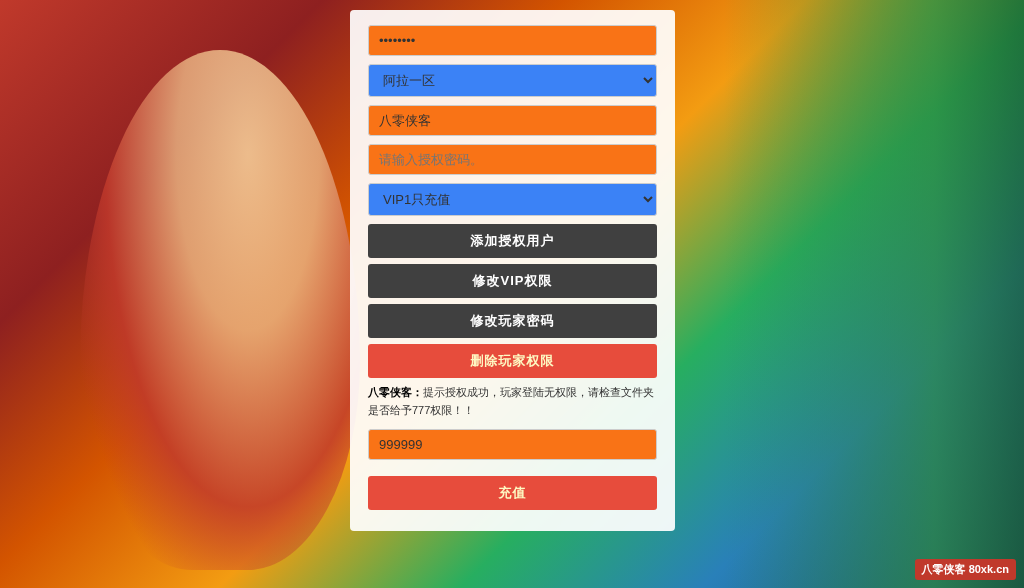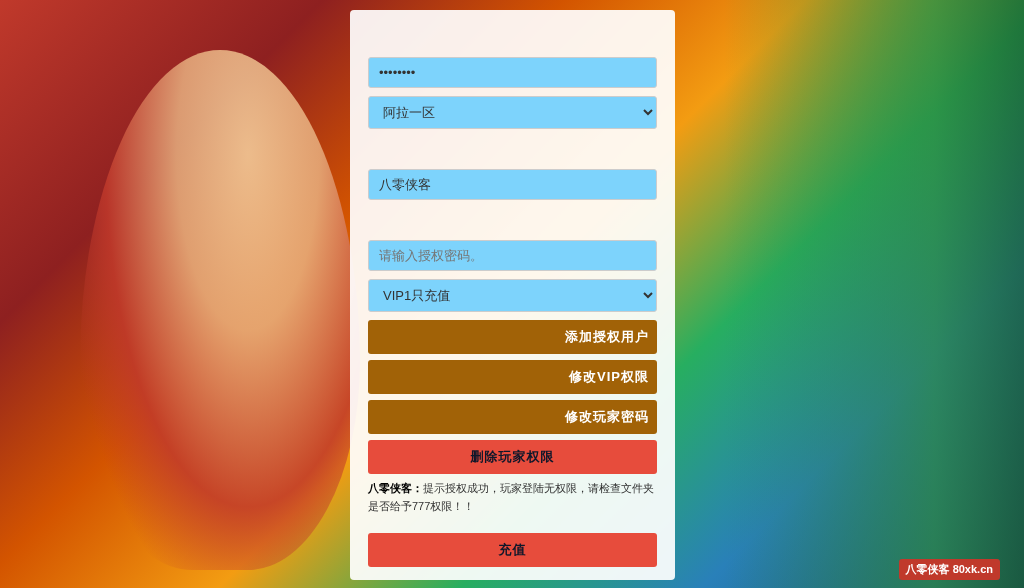--- a/index.html
+++ b/index.html
@@ -68,61 +68,59 @@
     .form-input {
       width: 100%;
       padding: 7px 10px;
       border: 1px solid #ccc;
       border-radius: 3px;
       font-size: 13px;
       margin-bottom: 8px;
       outline: none;
       font-family: inherit;
       color: #333;
-      background: #7dd3fc;
-      margin-top: 32px;
+      background: #f97316;
     }
 
     .form-select {
       width: 100%;
       padding: 7px 10px;
       border: 1px solid #ccc;
       border-radius: 3px;
       font-size: 13px;
       margin-bottom: 8px;
       outline: none;
       font-family: inherit;
       color: #333;
-      background: #7dd3fc;
+      background: #3b82f6;
       appearance: auto;
       cursor: pointer;
     }
 
     .btn {
       width: 100%;
       padding: 8px;
       border: none;
       border-radius: 3px;
       font-size: 13px;
       font-family: inherit;
       cursor: pointer;
       margin-bottom: 6px;
       font-weight: bold;
       letter-spacing: 1px;
     }
 
     .btn-blue {
-      background-color: #a16207;
+      background-color: #404040;
       color: #fff;
-      text-align: right;
     }
 
     .btn-red {
       background-color: #e74c3c;
-      color: #0f172a;
+      color: #fef9c3;
     }
 
     .tip-text {
       font-size: 11px;
       color: #333;
       line-height: 1.6;
       margin-bottom: 10px;
     }
 
     .tip-text .tip-label {
@@ -142,21 +140,21 @@
       border-radius: 3px;
       font-size: 13px;
       outline: none;
       font-family: inherit;
       color: #333;
     }
 
     .watermark {
       position: absolute;
       bottom: 8px;
-      right: 24px;
+      right: 8px;
       background: #c0392b;
       color: #fff;
       font-size: 11px;
       padding: 3px 7px;
       border-radius: 3px;
       z-index: 20;
       font-weight: bold;
     }
   </style>
 </head>
@@ -204,20 +202,23 @@
   <button class="btn btn-red">删除玩家权限</button>
 
   
   <div class="tip-text">
     <span class="tip-label">八零侠客：</span><span>提示授权成功，玩家登陆无权限，请检查文件夹是否给予777权限！！</span>
   </div>
 
   
 
   
+  <div class="number-input-wrap">
+    <input type="number" class="form-input" style="margin-bottom: 0px;" value="999999">
+  </div>
 
   
   <button class="btn btn-red" style="margin-top:8px;">充值</button>
 
   
   
 
   
   
 

